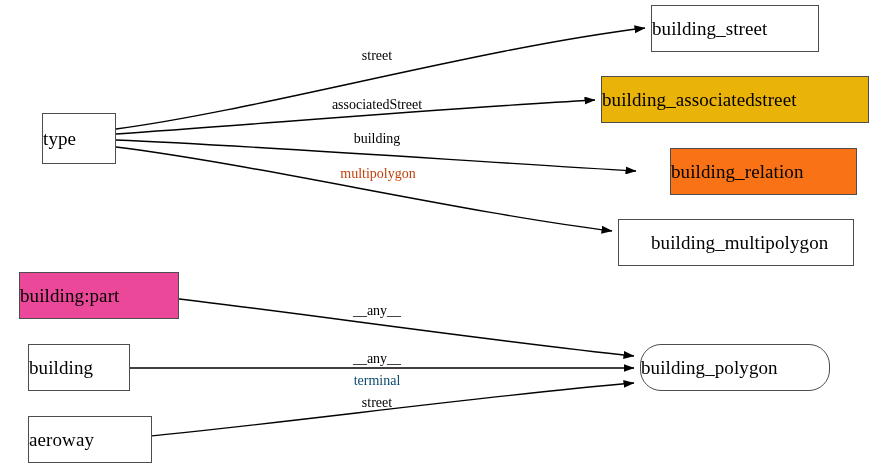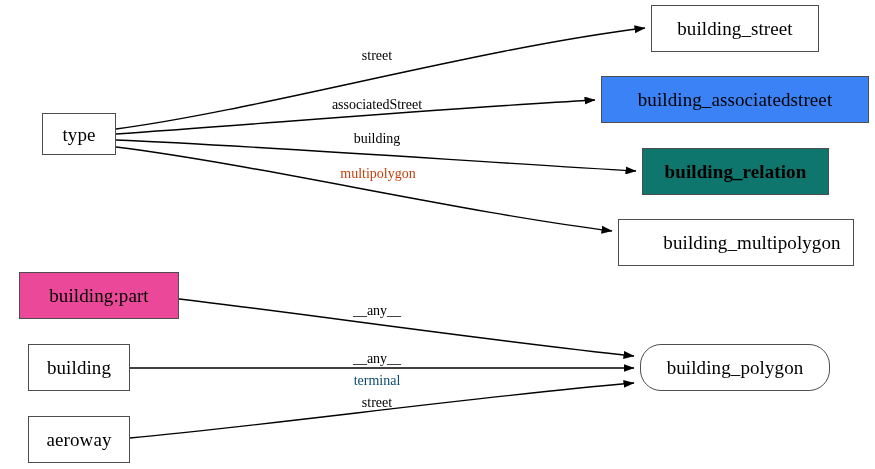--- a/index.html
+++ b/index.html
@@ -26,21 +26,20 @@
     width: 875px;
     height: 469px;
   }
   .node {
     position: absolute;
     box-sizing: border-box;
     background: #ffffff;
     border: 1px solid #4d4d4d;
     display: flex;
     align-items: center;
-    justify-content: center;
     color: #000000;
     font-family: "Liberation Serif", "DejaVu Serif", serif;
     font-size: 19px;
     line-height: 1;
     white-space: nowrap;
     letter-spacing: 0.1px;
   }
   .edge-label {
     position: absolute;
     transform: translate(-50%, -50%);
@@ -68,42 +67,42 @@
         <path d="M116,134 C260,124 450,108 595,100" stroke="#000000" marker-end="url(#arrowhead)"></path>
         <path d="M116,140 C260,146 480,162 636,171" stroke="#000000" marker-end="url(#arrowhead)"></path>
         <path d="M116,147 C260,165 460,212 612,231" stroke="#000000" marker-end="url(#arrowhead)"></path>
         <path d="M153,296 C280,310 480,340 634,356" stroke="#000000" marker-end="url(#arrowhead)"></path>
         <path d="M130,368 L634,368" stroke="#000000" marker-end="url(#arrowhead)"></path>
         <path d="M130,438 C280,424 480,396 634,383" stroke="#000000" marker-end="url(#arrowhead)"></path>
       </g>
   </svg>
 
   <div id="nodes-group">
-      <div class="node" style="left: 42px; top: 113px; width: 74px; height: 42px; border-color: rgb(77, 77, 77); background: rgb(255, 255, 255); color: rgb(0, 0, 0);">
+      <div class="node" style="left: 42px; top: 113px; width: 74px; height: 51px; border-color: rgb(77, 77, 77); background: rgb(255, 255, 255); color: rgb(0, 0, 0);">
         <span>type</span>
       </div>
       <div class="node" style="left: 651px; top: 5px; width: 168px; height: 47px; border-color: rgb(77, 77, 77); background: rgb(255, 255, 255); color: rgb(0, 0, 0);">
         <span>building_street</span>
       </div>
-      <div class="node" style="left: 601px; top: 76px; width: 268px; height: 47px; border-color: rgb(77, 77, 77); background: #3b82f6; color: rgb(0, 0, 0);">
+      <div class="node" style="left: 601px; top: 76px; width: 268px; height: 47px; border-color: rgb(77, 77, 77); background: #eab308; color: rgb(0, 0, 0);">
         <span>building_associatedstreet</span>
       </div>
-      <div class="node" style="left: 642px; top: 148px; width: 187px; height: 47px; border-color: rgb(77, 77, 77); background: #0f766e; color: rgb(0, 0, 0); font-weight: bold;">
+      <div class="node" style="left: 670px; top: 148px; width: 187px; height: 47px; border-color: rgb(77, 77, 77); background: #f97316; color: rgb(0, 0, 0);">
         <span>building_relation</span>
       </div>
       <div class="node" style="left: 618px; top: 219px; width: 236px; height: 47px; border-color: rgb(77, 77, 77); background: rgb(255, 255, 255); color: rgb(0, 0, 0); padding-left: 32px;">
         <span>building_multipolygon</span>
       </div>
       <div class="node" style="left: 19px; top: 272px; width: 160px; height: 47px; border-color: rgb(77, 77, 77); background: #ec4899; color: rgb(0, 0, 0);">
         <span>building:part</span>
       </div>
       <div class="node" style="left: 28px; top: 344px; width: 102px; height: 47px; border-color: rgb(77, 77, 77); background: rgb(255, 255, 255); color: rgb(0, 0, 0);">
         <span>building</span>
       </div>
-      <div class="node" style="left: 28px; top: 416px; width: 102px; height: 47px; border-color: rgb(77, 77, 77); background: rgb(255, 255, 255); color: rgb(0, 0, 0);">
+      <div class="node" style="left: 28px; top: 416px; width: 124px; height: 47px; border-color: rgb(77, 77, 77); background: rgb(255, 255, 255); color: rgb(0, 0, 0);">
         <span>aeroway</span>
       </div>
       <div class="node" style="left: 640px; top: 344px; width: 190px; height: 47px; border-color: rgb(77, 77, 77); background: rgb(255, 255, 255); color: rgb(0, 0, 0); border-radius: 21px;">
         <span>building_polygon</span>
       </div>
     </div>
   <div id="labels-group">
       <div class="edge-label" style="left: 377px; top: 56px; color: rgb(0, 0, 0);">street</div>
       <div class="edge-label" style="left: 377px; top: 105px; color: rgb(0, 0, 0);">associatedStreet</div>
       <div class="edge-label" style="left: 377px; top: 139px; color: rgb(0, 0, 0);">building</div>

